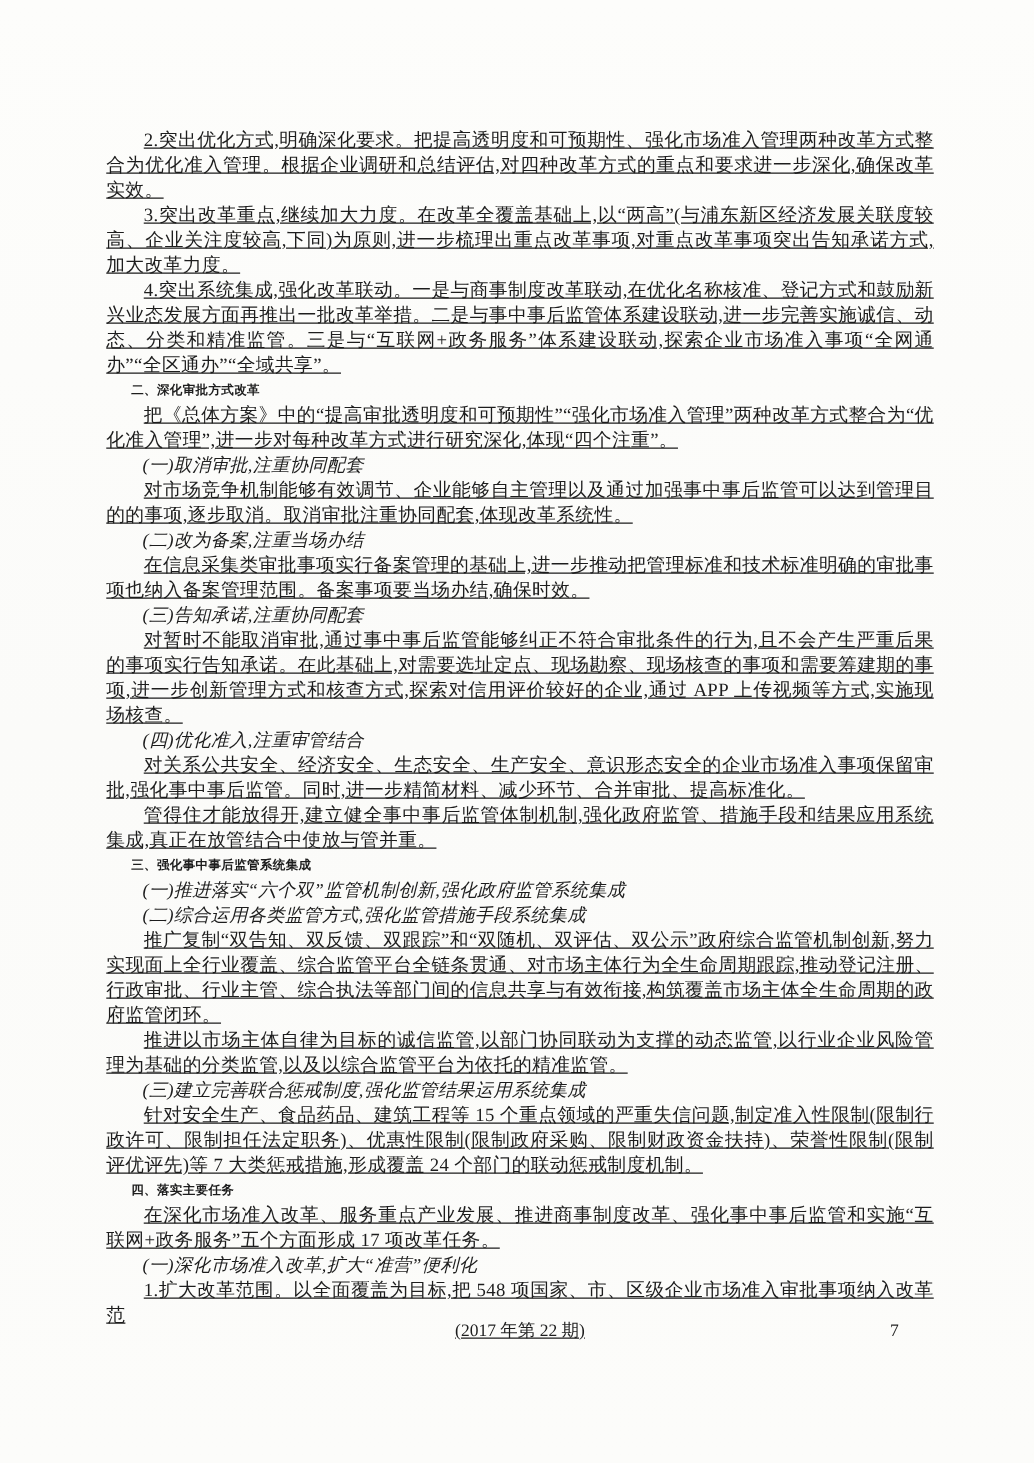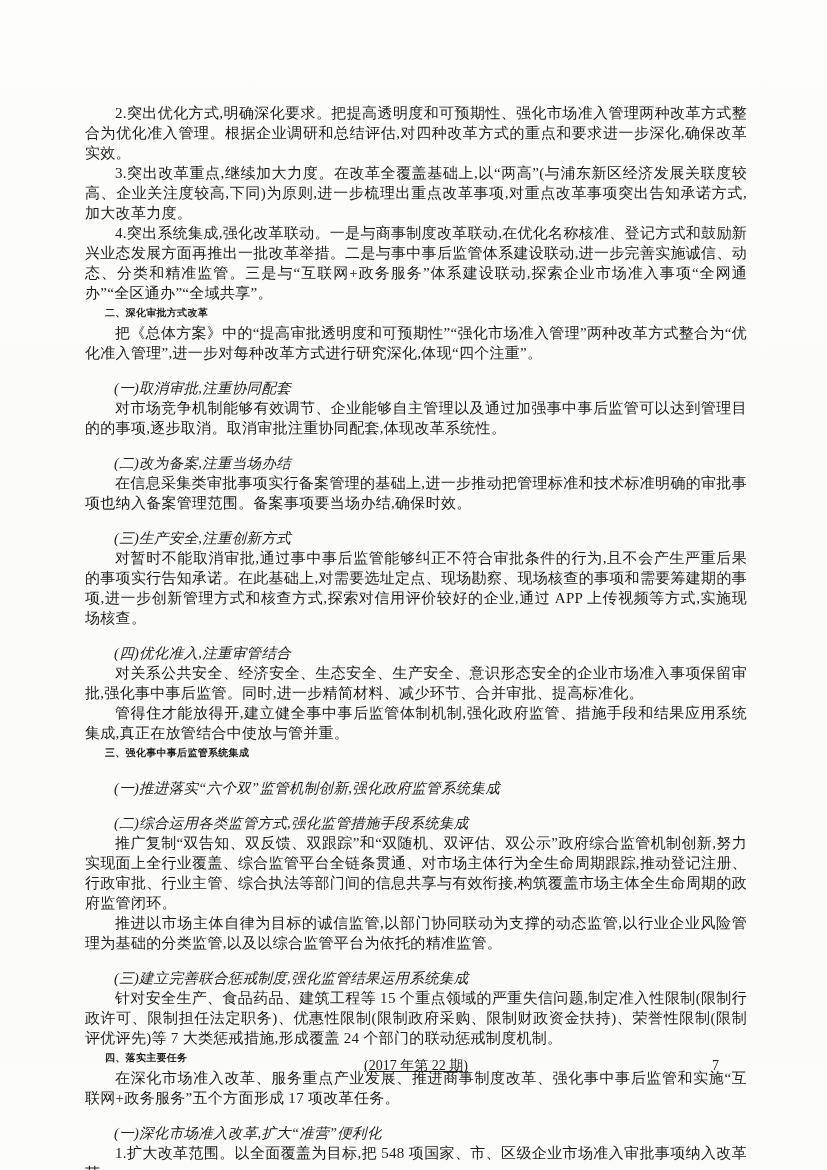--- a/index.html
+++ b/index.html
@@ -21,32 +21,32 @@
     position: absolute;
     left: 85px; top: 103px; width: 662px;
     font-size: 15px;
     line-height: 20px;
     letter-spacing: 0.3px;
   }
   .block { margin: 0; padding: 0; }
   .para {
     text-align: justify;
     text-indent: 2em;
+    text-decoration: underline;
   }
   .heading {
     font-weight: bold;
     text-indent: 2em;
     font-family: "Liberation Sans", "DejaVu Sans", sans-serif;
     font-size: 10px;
   }
   .subheading {
     font-style: italic;
     text-indent: 2em;
     font-size: 14.5px;
-    margin-top: 15px;
   }
   .footer {
     position: absolute;
     left: 85px; top: 1056px; width: 662px;
     height: 22px;
     font-size: 14px;
     line-height: 20px;
   }
   .footer .journal {
     display: block;
@@ -65,21 +65,21 @@
   <div class="text-block" id="text-block">
       <div class="block para">2.突出优化方式,明确深化要求。把提高透明度和可预期性、强化市场准入管理两种改革方式整合为优化准入管理。根据企业调研和总结评估,对四种改革方式的重点和要求进一步深化,确保改革实效。</div>
       <div class="block para">3.突出改革重点,继续加大力度。在改革全覆盖基础上,以“两高”(与浦东新区经济发展关联度较高、企业关注度较高,下同)为原则,进一步梳理出重点改革事项,对重点改革事项突出告知承诺方式,加大改革力度。</div>
       <div class="block para">4.突出系统集成,强化改革联动。一是与商事制度改革联动,在优化名称核准、登记方式和鼓励新兴业态发展方面再推出一批改革举措。二是与事中事后监管体系建设联动,进一步完善实施诚信、动态、分类和精准监管。三是与“互联网+政务服务”体系建设联动,探索企业市场准入事项“全网通办”“全区通办”“全域共享”。</div>
       <div class="block heading">二、深化审批方式改革</div>
       <div class="block para">把《总体方案》中的“提高审批透明度和可预期性”“强化市场准入管理”两种改革方式整合为“优化准入管理”,进一步对每种改革方式进行研究深化,体现“四个注重”。</div>
       <div class="block subheading">(一)取消审批,注重协同配套</div>
       <div class="block para">对市场竞争机制能够有效调节、企业能够自主管理以及通过加强事中事后监管可以达到管理目的的事项,逐步取消。取消审批注重协同配套,体现改革系统性。</div>
       <div class="block subheading">(二)改为备案,注重当场办结</div>
       <div class="block para">在信息采集类审批事项实行备案管理的基础上,进一步推动把管理标准和技术标准明确的审批事项也纳入备案管理范围。备案事项要当场办结,确保时效。</div>
-      <div class="block subheading">(三)生产安全,注重创新方式</div>
+      <div class="block subheading">(三)告知承诺,注重协同配套</div>
       <div class="block para">对暂时不能取消审批,通过事中事后监管能够纠正不符合审批条件的行为,且不会产生严重后果的事项实行告知承诺。在此基础上,对需要选址定点、现场勘察、现场核查的事项和需要筹建期的事项,进一步创新管理方式和核查方式,探索对信用评价较好的企业,通过 APP 上传视频等方式,实施现场核查。</div>
       <div class="block subheading">(四)优化准入,注重审管结合</div>
       <div class="block para">对关系公共安全、经济安全、生态安全、生产安全、意识形态安全的企业市场准入事项保留审批,强化事中事后监管。同时,进一步精简材料、减少环节、合并审批、提高标准化。</div>
       <div class="block para">管得住才能放得开,建立健全事中事后监管体制机制,强化政府监管、措施手段和结果应用系统集成,真正在放管结合中使放与管并重。</div>
       <div class="block heading">三、强化事中事后监管系统集成</div>
       <div class="block subheading">(一)推进落实“六个双”监管机制创新,强化政府监管系统集成</div>
       <div class="block subheading">(二)综合运用各类监管方式,强化监管措施手段系统集成</div>
       <div class="block para">推广复制“双告知、双反馈、双跟踪”和“双随机、双评估、双公示”政府综合监管机制创新,努力实现面上全行业覆盖、综合监管平台全链条贯通、对市场主体行为全生命周期跟踪,推动登记注册、行政审批、行业主管、综合执法等部门间的信息共享与有效衔接,构筑覆盖市场主体全生命周期的政府监管闭环。</div>
       <div class="block para">推进以市场主体自律为目标的诚信监管,以部门协同联动为支撑的动态监管,以行业企业风险管理为基础的分类监管,以及以综合监管平台为依托的精准监管。</div>
       <div class="block subheading">(三)建立完善联合惩戒制度,强化监管结果运用系统集成</div>

